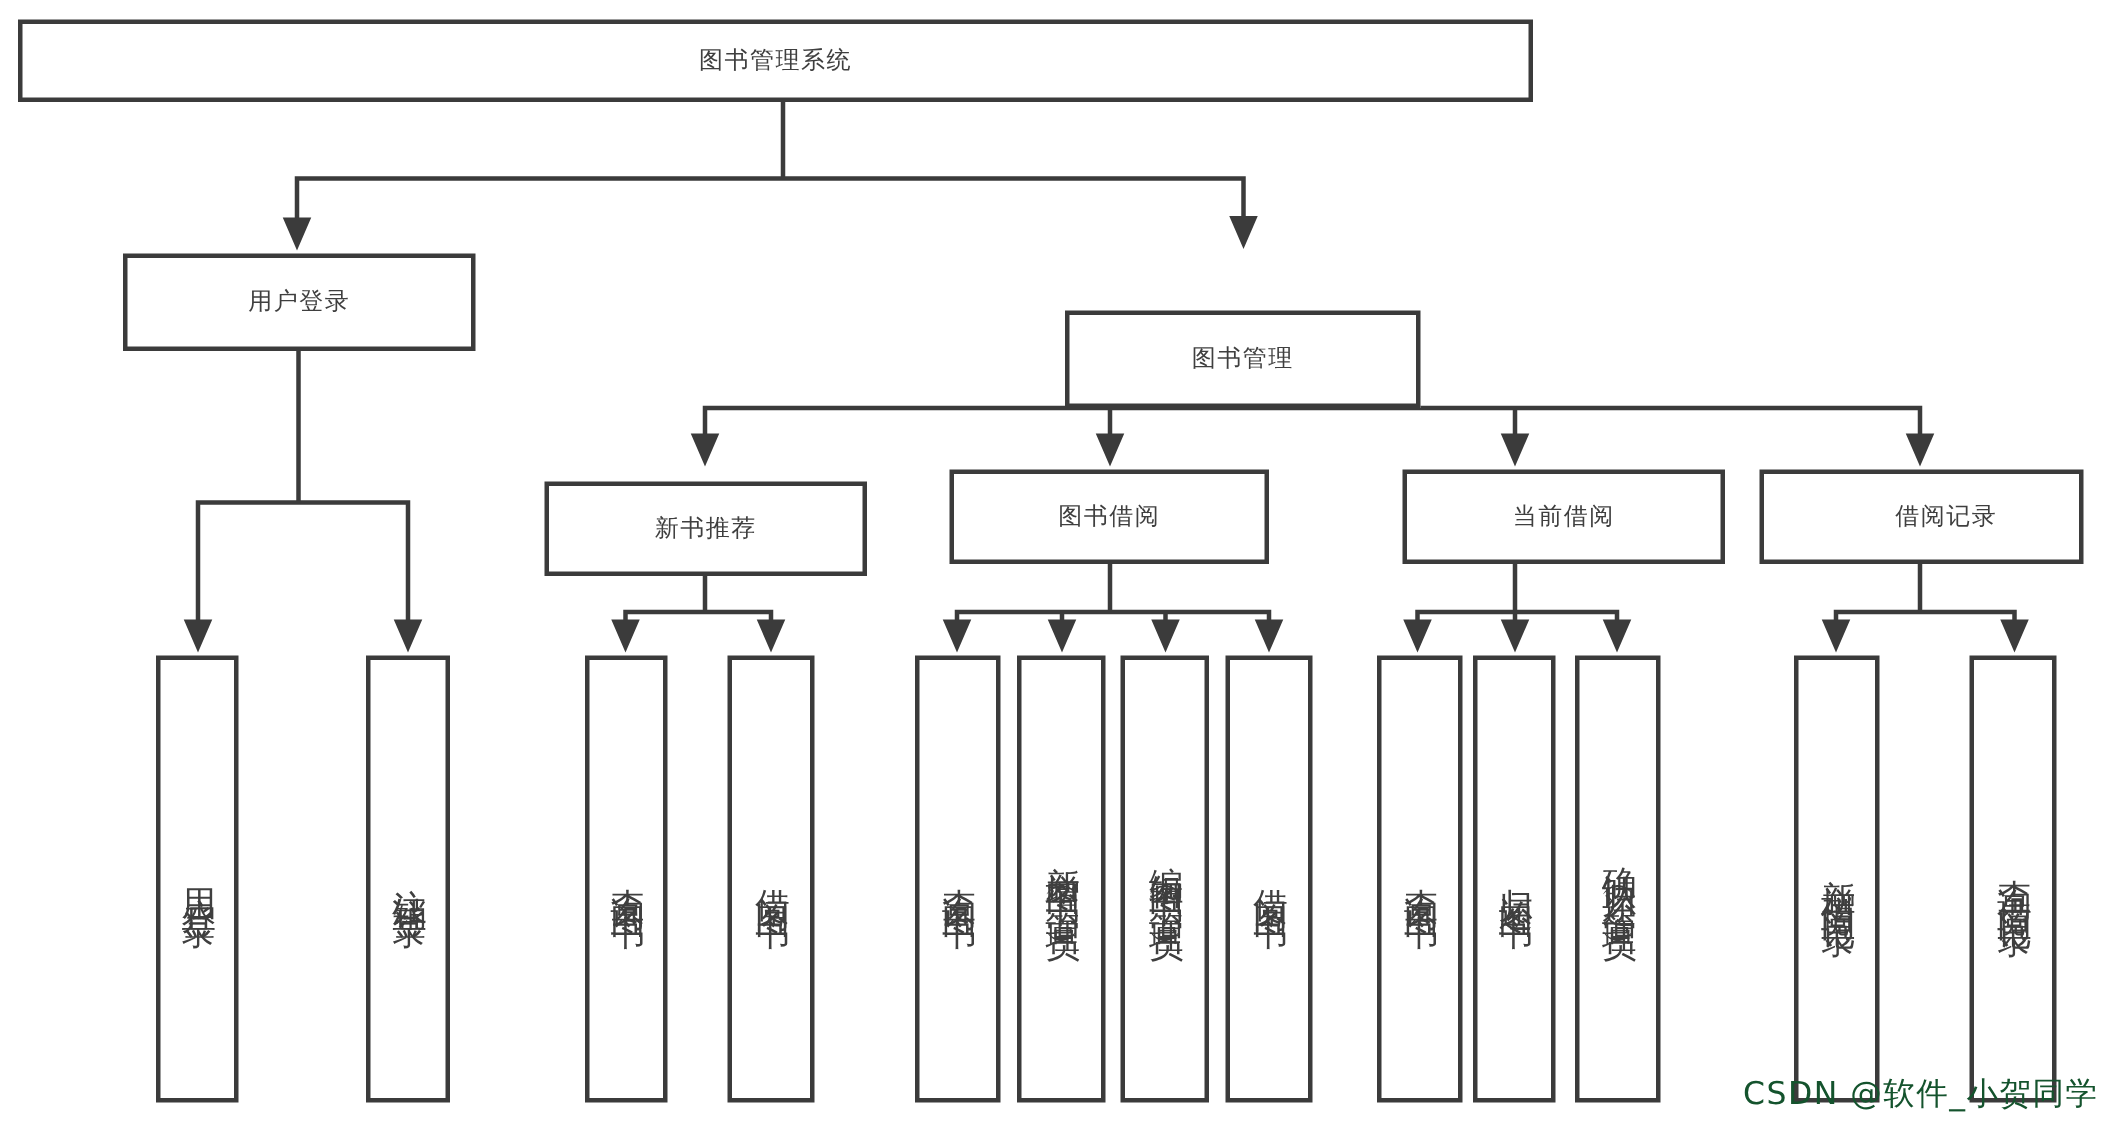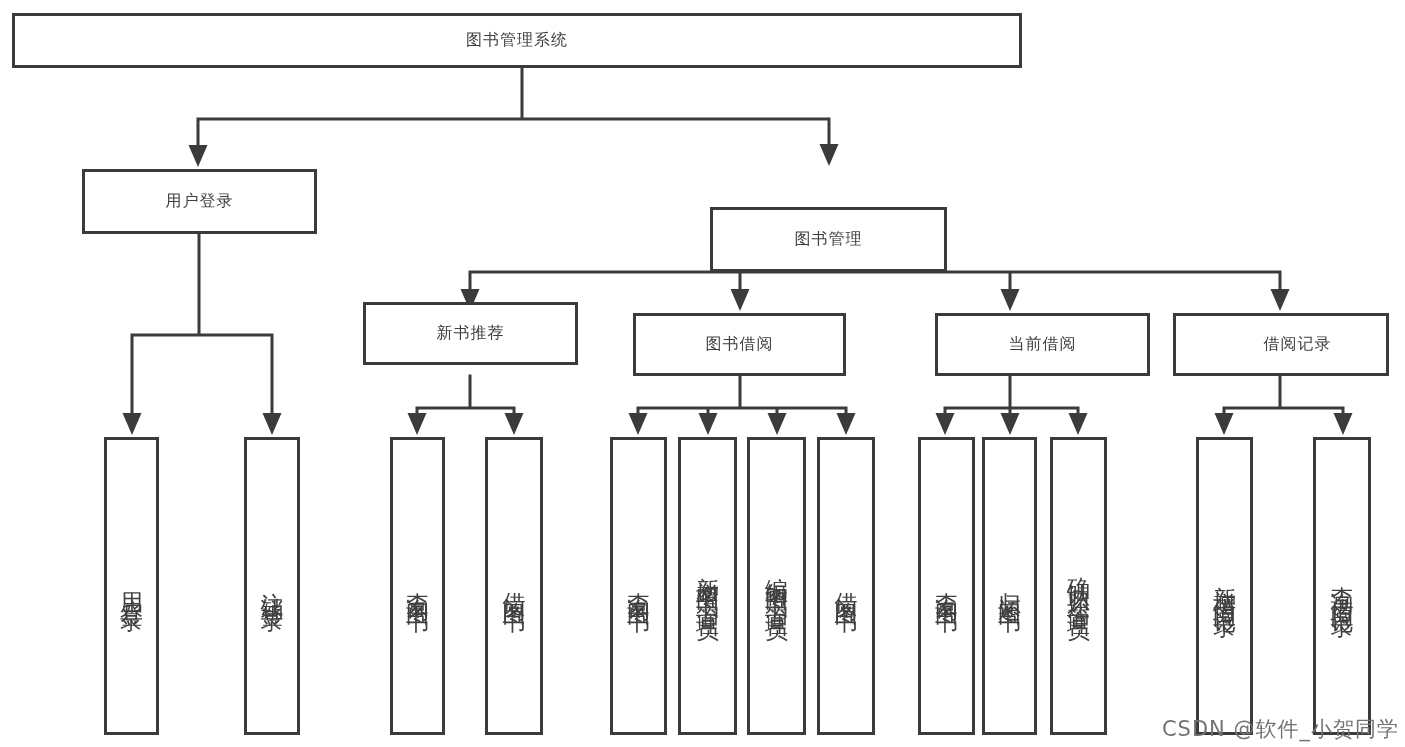--- a/index.html
+++ b/index.html
@@ -26,21 +26,21 @@
     font-size:23px;
     letter-spacing:6px;
     writing-mode:vertical-rl;
     text-orientation:mixed;
     line-height:1;
   }
   .watermark{
     position:absolute;
     right:6px;bottom:4px;
     font-size:21px;
-    color:#737373;
+    color:#14532d;
     letter-spacing:1px;
     white-space:nowrap;
     z-index:5;
   }
 </style>
 </head>
 <body>
 
 <div class="canvas">
 
@@ -83,21 +83,21 @@
       <path d="M1280 376 V408 M1224 408 H1343 M1224 408 V415 M1343 408 V415" fill="none" stroke="#3b3b3b" stroke-width="3" stroke-linecap="square"></path>
       <path fill="#3b3b3b" d="M1224 435 L1214.5 413 L1233.5 413 Z M1343 435 L1333.5 413 L1352.5 413 Z"></path>
     </g>
   </svg>
 
   <div class="node hnode" style="left:12px;top:13px;width:1010px;height:55px;">图书管理系统</div>
 
   <div class="node hnode" style="left:82px;top:169px;width:235px;height:65px;">用户登录</div>
   <div class="node hnode" style="left:710px;top:168px;width:237px;height:65px;margin-top:39px;">图书管理</div>
 
-  <div class="node hnode" style="left:363px;top:302px;width:215px;height:63px;">新书推荐</div>
+  <div class="node hnode" style="left:363px;top:321px;width:215px;height:63px;">新书推荐</div>
   <div class="node hnode" style="left:633px;top:313px;width:213px;height:63px;">图书借阅</div>
   <div class="node hnode" style="left:903px;top:313px;width:215px;height:63px;margin-left:32px;">当前借阅</div>
   <div class="node hnode" style="left:1173px;top:313px;width:216px;height:63px;padding-left:33px;">借阅记录</div>
 
   <div class="node vnode" style="left:104px;top:437px;width:55px;height:298px;">用户登录</div>
   <div class="node vnode" style="left:244px;top:437px;width:56px;height:298px;">注销登录</div>
 
   <div class="node vnode" style="left:390px;top:437px;width:55px;height:298px;">查询图书</div>
   <div class="node vnode" style="left:485px;top:437px;width:58px;height:298px;">借阅图书</div>
 

